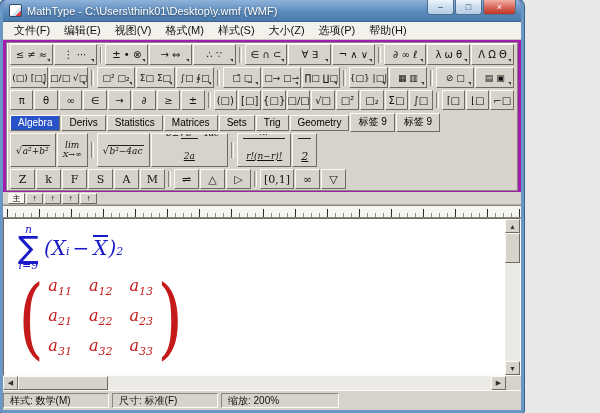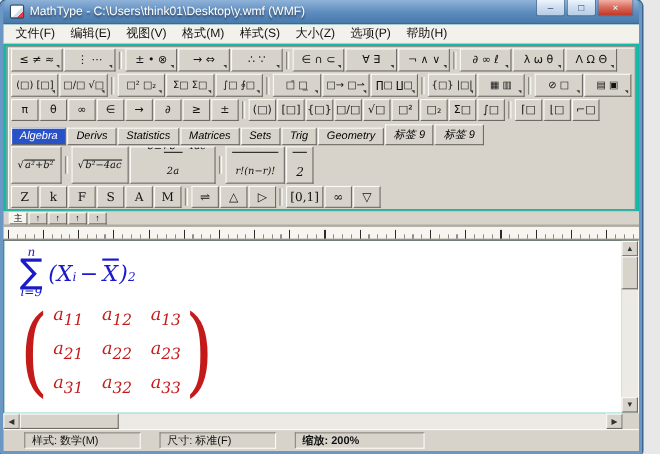--- a/index.html
+++ b/index.html
@@ -1,21 +1,21 @@
 <!DOCTYPE html>
 <html><head>
 <meta charset="utf-8">
 <style>
   * { box-sizing: border-box; margin: 0; padding: 0; }
   html,body { width:600px; height:413px; }
   body { font-family:"Liberation Sans", sans-serif; background:#e8e8e8; }
 
-  .window { width:584px; height:413px; display:flex; flex-direction:column;
+  .window { width:524px; height:413px; display:flex; flex-direction:column;
     border:3px solid #6b97c4; border-top:none; border-radius:6px 6px 3px 3px;
-    box-shadow:0 0 0 1px #3a648f; background:#14b8a6; overflow:hidden; }
+    box-shadow:0 0 0 1px #3a648f; background:#a21caf; overflow:hidden; }
 
   
   .titlebar { position:relative; height:22px; flex:0 0 22px; display:flex; align-items:center;
     gap:5px; padding:0 6px; background:linear-gradient(#8fb3d9,#5c8bbd 55%,#4a79ab);
     border-bottom:1px solid #3a648f; }
   .app-icon { width:13px; height:13px; border:1px solid #2e4a66; border-radius:2px;
     background:linear-gradient(135deg,#ffffff 0 55%,#cfe0f0 55% 75%,#e04040 75%); flex:0 0 13px; }
   .title-text { color:#fff; font-size:11px; text-shadow:0 1px 2px rgba(0,0,0,.55); white-space:nowrap; }
   .winbtns { position:absolute; right:5px; top:0; display:flex; gap:1px; }
   .winbtn { width:27px; height:15px; display:flex; align-items:center; justify-content:center;
@@ -37,34 +37,34 @@
     background:#d7d3ca; border:1px solid; border-color:#fbfaf7 #6f6a63 #6f6a63 #fbfaf7;
     font-family:"DejaVu Sans", sans-serif; color:#111; cursor:default; white-space:nowrap; overflow:hidden; }
   .row1 .tb { width:47px; height:21px; font-size:10px; }
   .row2 .tb { width:44px; height:21px; font-size:9px; }
   .row1 .tb::after, .row2 .tb::after { content:""; position:absolute; right:2px; bottom:2px;
     border-left:3px solid transparent; border-top:3px solid #3a3a3a; }
   .row3 .tb { width:25px; height:20px; font-size:10px; }
   .vsep { width:3px; height:16px; border-left:1px solid #8a867e; border-right:1px solid #fbfaf7; margin:0 2px; }
 
   
-  .tabs-row { display:flex; align-items:flex-end; padding:2px 3px 0; gap:1px;font-style:italic; }
+  .tabs-row { display:flex; align-items:center; padding:2px 3px 0; gap:1px; }
   .tab { font-size:10px; padding:1px 7px 2px; background:#d7d3ca; border:1px solid;
     border-color:#fbfaf7 #6f6a63 #6f6a63 #fbfaf7; white-space:nowrap; }
   .tab.selected { background:#2a52c8; color:#fff; }
 
   
   .bigrow .tb { height:34px; padding:0 5px; font-family:"DejaVu Serif", serif; font-style:italic; font-size:9px; }
   .sqgrp { display:inline-flex; align-items:flex-end; }
   .sqbody { border-top:1px solid #222; padding:0 1px; }
   .stack { display:inline-flex; flex-direction:column; align-items:center; line-height:1.1; }
   .stack .sm { font-size:8px; }
   .frac { display:inline-flex; flex-direction:column; align-items:center; line-height:1.15; }
   .fnum { display:inline-flex; align-items:flex-end; padding:0 2px; }
-  .fden { border-top:1px solid #222; padding:12px 3px; }
+  .fden { border-top:1px solid #222; padding:12px 3px;text-decoration:underline; }
   .tb .big-frac { font-size:11px; }
 
   
   .letters .tb { width:25px; height:20px; font-size:11px; font-family:"DejaVu Serif", serif; }
   .letters .tb.wide { width:34px; }
 
   
   .minitabs { height:13px; flex:0 0 13px; display:flex; align-items:flex-end; gap:1px;
     padding:0 5px; background:#d7d3ca; border-bottom:1px solid #b4b0a8; }
   .mtab { width:17px; height:11px; display:flex; align-items:center; justify-content:center;
@@ -89,44 +89,44 @@
   .ssym { font-size:31px; line-height:.82; font-family:"DejaVu Sans", sans-serif; font-style:normal; }
   .sbody { display:flex; align-items:baseline; margin-left:5px; font-size:20px; font-style:italic; }
   .sbody sub { font-size:11px; }
   .sbody sup { font-size:11px; }
   .obar { border-top:2px solid #1a1ac8; line-height:1; padding-top:1px; margin:0 1px; }
 
   .eq-matrix { position:absolute; left:10px; top:57px; display:flex; align-items:center; color:#c41a1a; }
   .mparen { font-size:88px; line-height:.9; font-family:"DejaVu Serif", serif; transform:scaleX(.75); }
   .mgrid { display:grid; grid-template-columns:auto auto auto; column-gap:17px; row-gap:8px;
     margin:0 0; font-size:16px; font-style:italic; }
-  .mcell sub { font-size:14px; }
+  .mcell sub { font-size:11px; }
 
   
   .vscroll { width:15px; flex:0 0 15px; display:flex; flex-direction:column; background:#eceae4; }
   .sbtn { height:14px; flex:0 0 14px; display:flex; align-items:center; justify-content:center;
     font-size:7px; color:#333; background:#d7d3ca; border:1px solid; border-color:#fbfaf7 #6f6a63 #6f6a63 #fbfaf7; }
   .vtrack { flex:1; position:relative; }
   .vthumb { position:absolute; top:0; left:0; right:0; height:30px; background:#d7d3ca;
     border:1px solid; border-color:#fbfaf7 #6f6a63 #6f6a63 #fbfaf7; }
   .hscroll-row { height:14px; flex:0 0 14px; display:flex; }
   .hscroll { flex:1; display:flex; background:#eceae4; }
   .hbtn { width:15px; height:14px; display:flex; align-items:center; justify-content:center;
     font-size:7px; color:#333; background:#d7d3ca; border:1px solid; border-color:#fbfaf7 #6f6a63 #6f6a63 #fbfaf7; }
   .htrack { flex:1; position:relative; }
   .hthumb { position:absolute; left:0; top:0; bottom:0; width:90px; background:#d7d3ca;
     border:1px solid; border-color:#fbfaf7 #6f6a63 #6f6a63 #fbfaf7; }
   .corner { width:15px; background:#d7d3ca; }
 
   
-  .statusbar { height:20px; flex:0 0 20px; display:flex; align-items:stretch; gap:17px;
-    background:#d7d3ca; padding:2px 19px; border-top:1px solid #fbfaf7; }
+  .statusbar { height:20px; flex:0 0 20px; display:flex; align-items:stretch; gap:3px;
+    background:#d7d3ca; padding:2px 0; border-top:1px solid #fbfaf7; }
   .seg { display:flex; align-items:center; padding:0 6px; font-size:10px; color:#111;
     border:1px solid; border-color:#8a867e #fbfaf7 #fbfaf7 #8a867e; white-space:nowrap; }
-  .seg1 { width:106px; } .seg2 { width:106px; } .seg3 { width:118px;font-weight:bold; } .seg4 { flex:1; }
+  .seg1 { width:106px; } .seg2 { width:106px; } .seg3 { width:118px; } .seg4 { flex:1; }
   .swatch { width:24px; height:9px; background:#e02020; border:1px solid #555; margin-left:6px; }
 </style>
 </head>
 <body>
 
 <div class="window">
 
   <div class="titlebar">
     <span class="app-icon"></span>
     <span class="title-text">MathType - C:\Users\think01\Desktop\y.wmf (WMF)</span>
@@ -229,20 +229,26 @@
       <span class="tab">标签 9</span>
     </div>
 
     <div class="tb-row bigrow">
       <span class="tb">
         <span class="sqgrp">
             <i style="font-style:normal">√</i>
             <span class="sqbody">a²+b²</span>
           </span>
       </span>
+      <span class="tb">
+        <span class="stack">
+            <span>lim</span>
+            <span class="sm">X→∞</span>
+          </span>
+      </span>
       <span class="vsep"></span>
       <span class="tb">
         <span class="sqgrp">
             <i style="font-style:normal">√</i>
             <span class="sqbody">b²−4ac</span>
           </span>
       </span>
       <span class="tb">
         <span class="frac">
           <span class="fnum">

